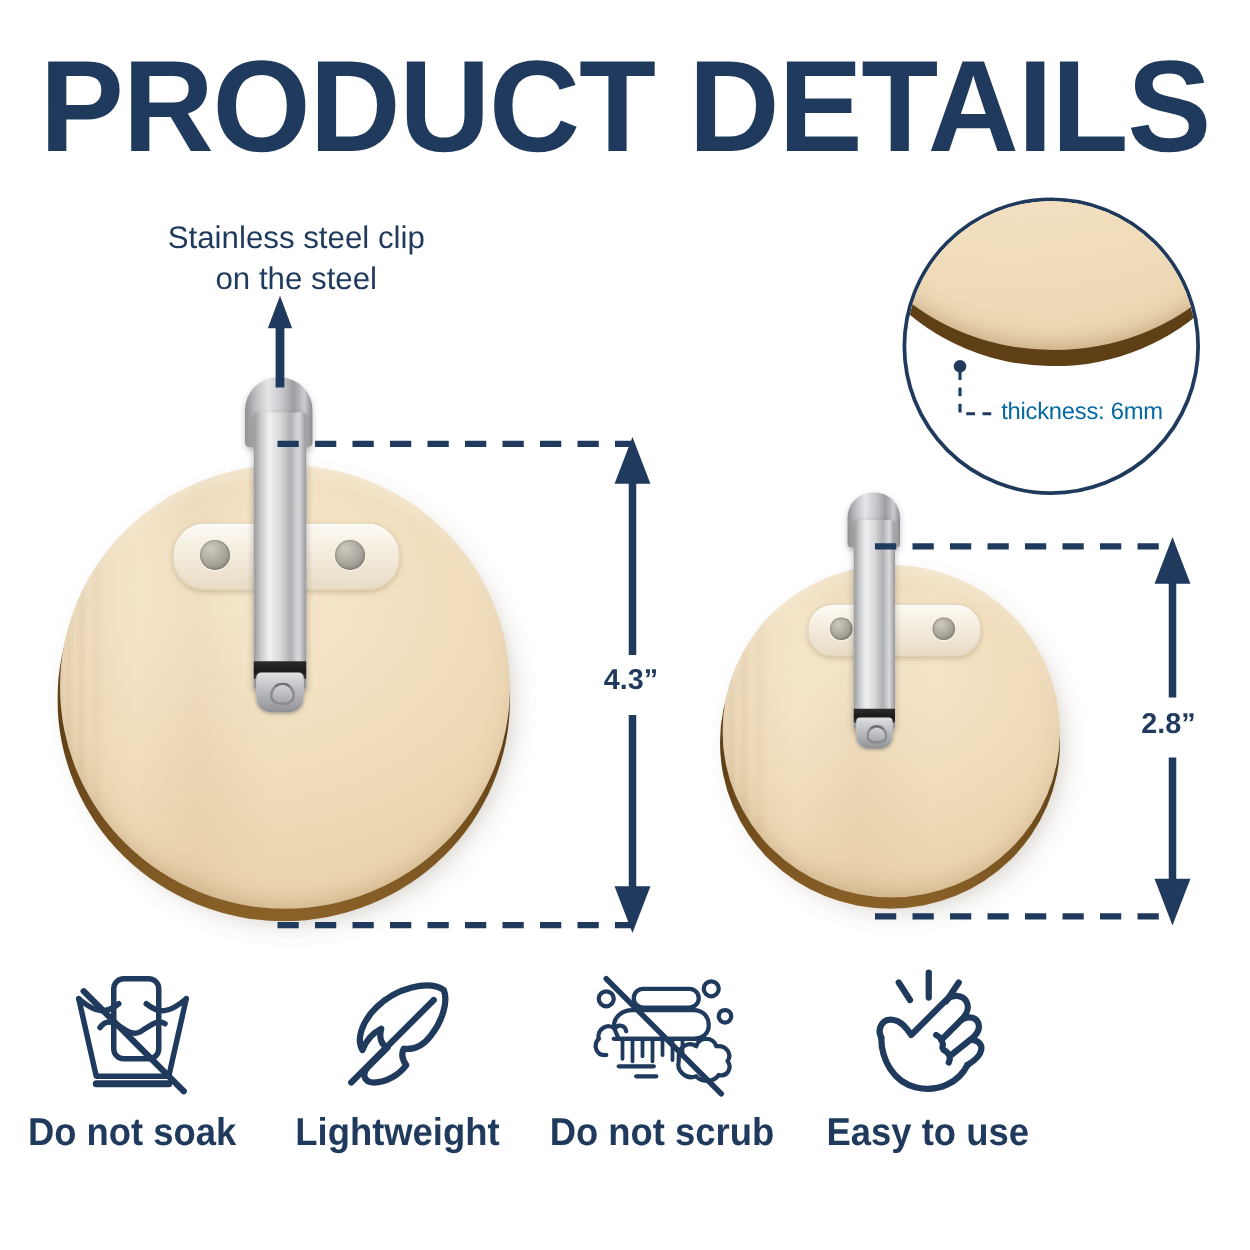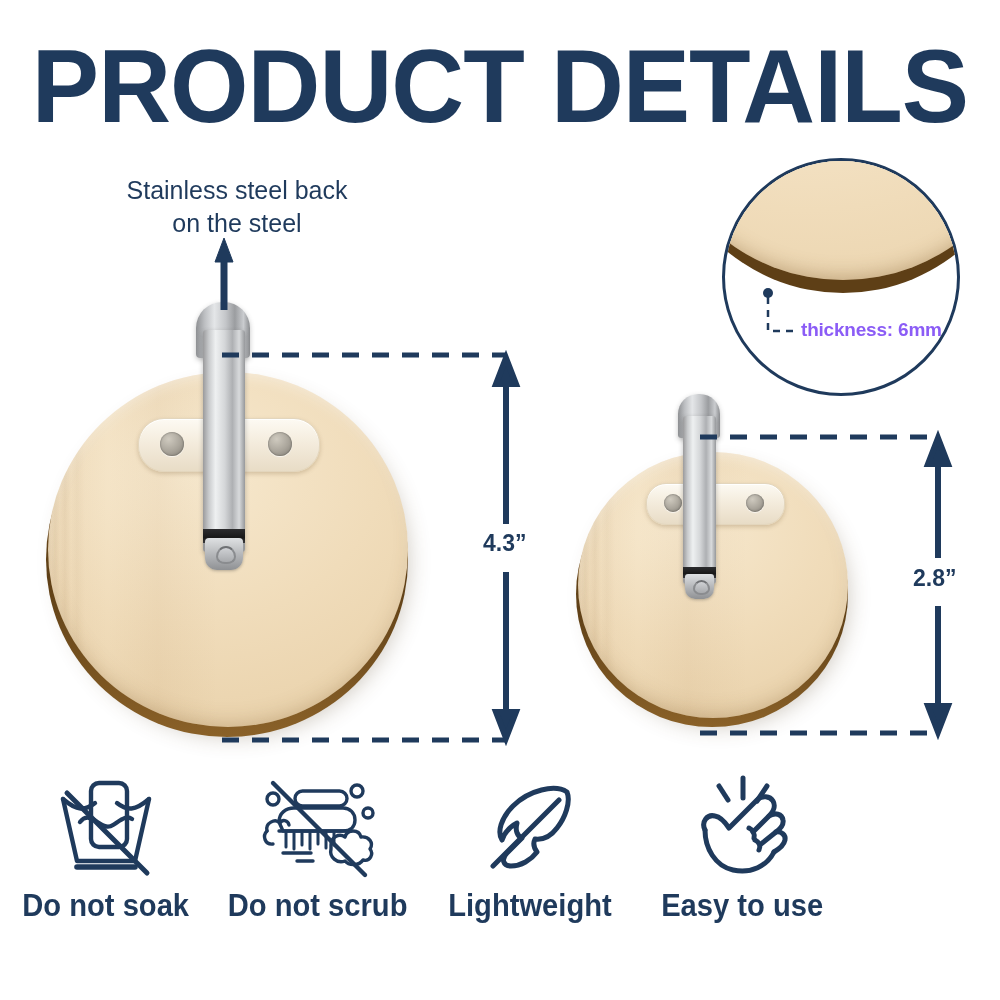--- a/index.html
+++ b/index.html
@@ -160,22 +160,22 @@
       radial-gradient(130% 100% at 40% 30%, #f8ead1 0%, #f0dcba 50%, #e7cfa7 100%);
     border-bottom: 13px solid #5e3f16;
     box-sizing: border-box;
     box-shadow: inset 0 -16px 20px -14px rgba(120,82,35,0.4);
   }
   .mag-label {
     position: absolute;
     left: 76px;
     top: 158px;
     font-size: 19px;
-    font-weight: 700;
-    color: #8b5cf6;
+    font-weight: 400;
+    color: #0369a1;
     white-space: nowrap;
     letter-spacing: -0.2px;
   }
 
   
   .dim-label {
     position: absolute;
     font-size: 23px;
     font-weight: 700;
     color: #1f3a5c;
@@ -215,21 +215,21 @@
   }
 </style>
 </head>
 <body>
 
 <div class="stage">
 
   <div id="page-title">PRODUCT DETAILS</div>
 
   <div id="clip-annotation">
-    <div>Stainless steel back</div>
+    <div>Stainless steel clip</div>
     <div>on the steel</div>
   </div>
 
   <div class="disc-shadow" style="left:48px; top:372px; width:360px; height:360px;"></div>
   <div class="disc-edge" style="left:46px; top:382px; width:362px; height:355px;"></div>
   <div class="disc-face" style="left:48px; top:372px; width:360px; height:355px;"></div>
 
   <div class="mount-plate" style="left:138px; top:418px; width:180px; height:52px; border-radius:26px;"></div>
   <div class="screw" style="left:160px; top:432px; width:24px; height:24px;"></div>
   <div class="screw" style="left:268px; top:432px; width:24px; height:24px;"></div>
@@ -311,56 +311,20 @@
           <path d="M33 47 C44 33 54 58 66 50 C74 45 79 40 85 44"></path>
 
           <path d="M30 92 L88 92" stroke-width="5.6"></path>
 
           <rect x="44" y="8" width="36" height="64" rx="8"></rect>
 
           <path d="M20 18 L100 98" stroke-width="5"></path>
         </svg>
       </div>
       <div class="feature-label">Do not soak</div>
-    </div>
-
-    <div class="feature">
-      <div class="feature-icon">
-        <svg width="130" height="106" viewBox="0 0 130 106" fill="none" stroke="#1f3a5c" stroke-width="3.4" stroke-linecap="round" stroke-linejoin="round">
-
-          <rect x="42" y="16" width="52" height="15" rx="7.5"></rect>
-
-          <path d="M26 47 C26 38 33 33 41 33 L90 33 C97 33 102 38 102 45 C102 52 97 56 90 56 L30 56 Z"></path>
-          <path d="M26 56 L98 56"></path>
-
-          <g stroke-width="3">
-            <path d="M33 58 L33 72"></path>
-              <path d="M41 58 L41 74"></path>
-            <path d="M49 58 L49 70"></path>
-              <path d="M57 58 L57 74"></path>
-            <path d="M65 58 L65 69"></path>
-              <path d="M73 58 L73 73"></path>
-            <path d="M81 58 L81 70"></path>
-          </g>
-          <path d="M30 78 L58 78"></path>
-          <path d="M44 86 L60 86"></path>
-
-          <path d="M78 70 C78 62 86 58 92 62 C94 54 106 54 108 62 C116 61 121 68 117 74 C121 79 117 87 110 85 C106 91 96 91 92 86 C84 89 76 82 78 74 Z"></path>
-
-          <path d="M14 56 C12 48 22 43 27 48 C29 44 35 45 36 50"></path>
-          <path d="M14 56 C9 61 12 70 20 69"></path>
-
-          <circle cx="20" cy="24" r="6"></circle>
-          <circle cx="104" cy="16" r="6"></circle>
-          <circle cx="115" cy="38" r="5"></circle>
-
-          <path d="M20 8 L112 100" stroke-width="4.4"></path>
-        </svg>
-      </div>
-      <div class="feature-label">Do not scrub</div>
     </div>
 
     <div class="feature">
       <div class="feature-icon">
         <svg width="118" height="100" viewBox="0 0 118 100" fill="none" stroke="#1f3a5c" stroke-width="5" stroke-linecap="round" stroke-linejoin="round">
           <path d="M96 14 C84 6 58 12 42 28 C30 40 26 54 31 62
                    C34 54 40 48 46 45
                    C44 52 46 58 51 60
                    L36 75 C30 81 32 88 40 88
                    C50 88 60 82 66 74
@@ -368,20 +332,56 @@
                    C72 62 80 58 86 50
                    C94 40 100 24 96 14 Z"></path>
           <path d="M88 22 L22 88"></path>
         </svg>
       </div>
       <div class="feature-label">Lightweight</div>
     </div>
 
     <div class="feature">
       <div class="feature-icon">
+        <svg width="130" height="106" viewBox="0 0 130 106" fill="none" stroke="#1f3a5c" stroke-width="3.4" stroke-linecap="round" stroke-linejoin="round">
+
+          <rect x="42" y="16" width="52" height="15" rx="7.5"></rect>
+
+          <path d="M26 47 C26 38 33 33 41 33 L90 33 C97 33 102 38 102 45 C102 52 97 56 90 56 L30 56 Z"></path>
+          <path d="M26 56 L98 56"></path>
+
+          <g stroke-width="3">
+            <path d="M33 58 L33 72"></path>
+              <path d="M41 58 L41 74"></path>
+            <path d="M49 58 L49 70"></path>
+              <path d="M57 58 L57 74"></path>
+            <path d="M65 58 L65 69"></path>
+              <path d="M73 58 L73 73"></path>
+            <path d="M81 58 L81 70"></path>
+          </g>
+          <path d="M30 78 L58 78"></path>
+          <path d="M44 86 L60 86"></path>
+
+          <path d="M78 70 C78 62 86 58 92 62 C94 54 106 54 108 62 C116 61 121 68 117 74 C121 79 117 87 110 85 C106 91 96 91 92 86 C84 89 76 82 78 74 Z"></path>
+
+          <path d="M14 56 C12 48 22 43 27 48 C29 44 35 45 36 50"></path>
+          <path d="M14 56 C9 61 12 70 20 69"></path>
+
+          <circle cx="20" cy="24" r="6"></circle>
+          <circle cx="104" cy="16" r="6"></circle>
+          <circle cx="115" cy="38" r="5"></circle>
+
+          <path d="M20 8 L112 100" stroke-width="4.4"></path>
+        </svg>
+      </div>
+      <div class="feature-label">Do not scrub</div>
+    </div>
+
+    <div class="feature">
+      <div class="feature-icon">
         <svg width="110" height="108" viewBox="0 0 110 108" fill="none" stroke="#1f3a5c" stroke-width="5" stroke-linecap="round" stroke-linejoin="round">
 
           <path d="M56 4 L56 24"></path>
           <path d="M32 12 L41 26"></path>
           <path d="M80 12 L70 27"></path>
 
           <path d="M18 56 C14 48 20 40 28 42 C34 43 38 48 42 54
                    L70 26 C75 21 83 22 86 27 C89 32 86 38 82 42 L66 58"></path>
           <path d="M82 42 C88 38 95 40 96 46 C97 51 93 55 89 58 L74 70"></path>
           <path d="M89 58 C94 57 99 61 98 66 C97 71 92 75 87 78"></path>

